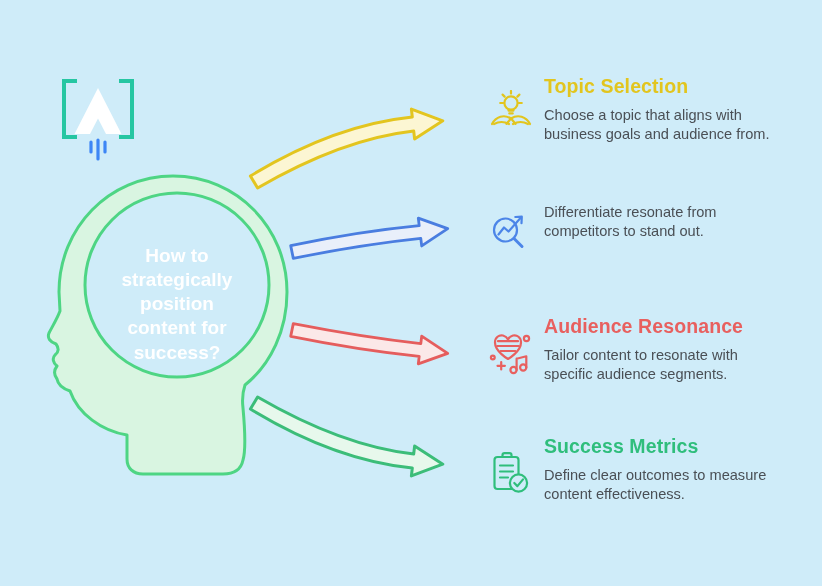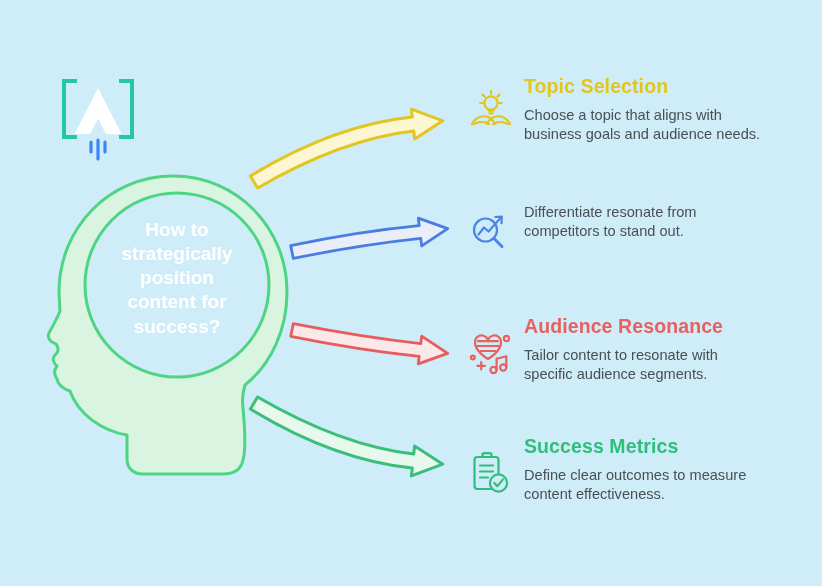--- a/index.html
+++ b/index.html
@@ -9,32 +9,32 @@
     background:#cfecf9;
     overflow:hidden;
     font-family:"Liberation Sans", sans-serif;
   }
   .abs{position:absolute;}
   
   .logo{left:60px;top:78px;}
   
   .head-svg{left:40px;top:172px;}
   .question{
-    left:90px;top:218px;width:174px;
+    left:90px;top:244px;width:174px;
     text-align:center;color:#ffffff;
     font-size:19px;font-weight:bold;line-height:1.27;
     white-space:pre-line;
   }
   
   .arrow-1{left:248px;top:92px;}
   .arrow-2{left:285px;top:210px;}
   .arrow-3{left:285px;top:320px;}
   .arrow-4{left:248px;top:393px;}
   
-  .item{position:absolute;left:468px;width:330px;}
+  .item{position:absolute;left:488px;width:330px;}
   .item-1{top:75px;}
   .item-2{top:195px;}
   .item-3{top:315px;}
   .item-4{top:435px;}
   .item-icon{position:absolute;left:0;top:15px;width:46px;height:46px;}
   .item-body{margin-left:56px;}
   .item-title{font-size:19.5px;font-weight:bold;letter-spacing:.1px;}
   .item-1 .item-title{color:#e2c51e;}
   .item-2 .item-title{color:#4c85e8;}
   .item-3 .item-title{color:#e8605f;}
@@ -110,21 +110,21 @@
       <circle cx="23" cy="13" r="6.6"></circle>
       <path d="M20.5,20.6 h5 M21.3,23.4 h3.4"></path>
       <path d="M23,1 V3.6 M12.2,13 h3 M30.8,13 h3 M14.6,4.6 L16.6,6.6 M31.4,4.6 L29.4,6.6"></path>
       <path d="M4,34 C8,26.5 16,24 23,28.5 C30,24 38,26.5 42,34"></path>
       <path d="M23,28.5 L18.5,33.8 M23,28.5 L27.5,33.8"></path>
       <path d="M6,34 Q13.5,30 21,34 M25,34 Q32.5,30 40,34"></path>
     </svg>
     <div class="item-body">
       <div class="item-title">Topic Selection</div>
       <div class="item-desc">Choose a topic that aligns with
-business goals and audience needs.</div>
+business goals and audience from.</div>
     </div>
   </div>
 
   <div class="item item-2">
     <svg class="item-icon" width="46" height="46" viewBox="0 0 46 46" fill="none" stroke="#4c85e8" stroke-width="2.2" stroke-linecap="round" stroke-linejoin="round">
       <circle cx="17.5" cy="20" r="11.5"></circle>
       <path d="M26,28.5 L34,36.5" stroke-width="3"></path>
       <path d="M10.5,24.5 L16,17.5 L20.5,21.5 L32.5,8"></path>
       <path d="M27.3,7 L33.8,6.7 L33.5,13.2"></path>
     </svg>

